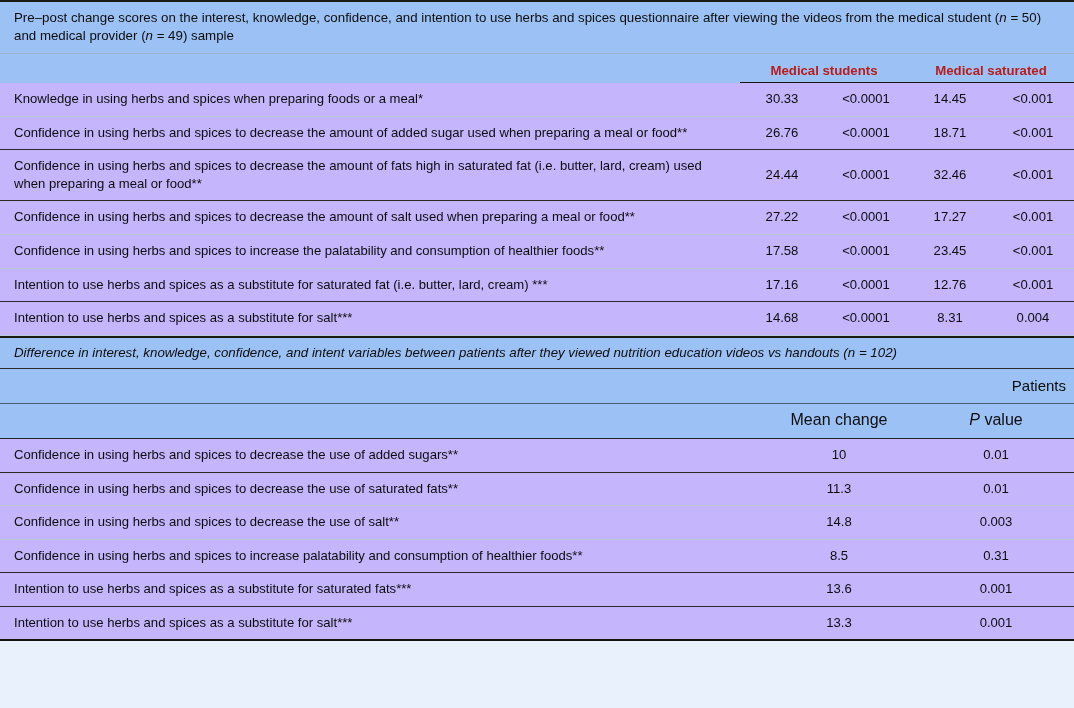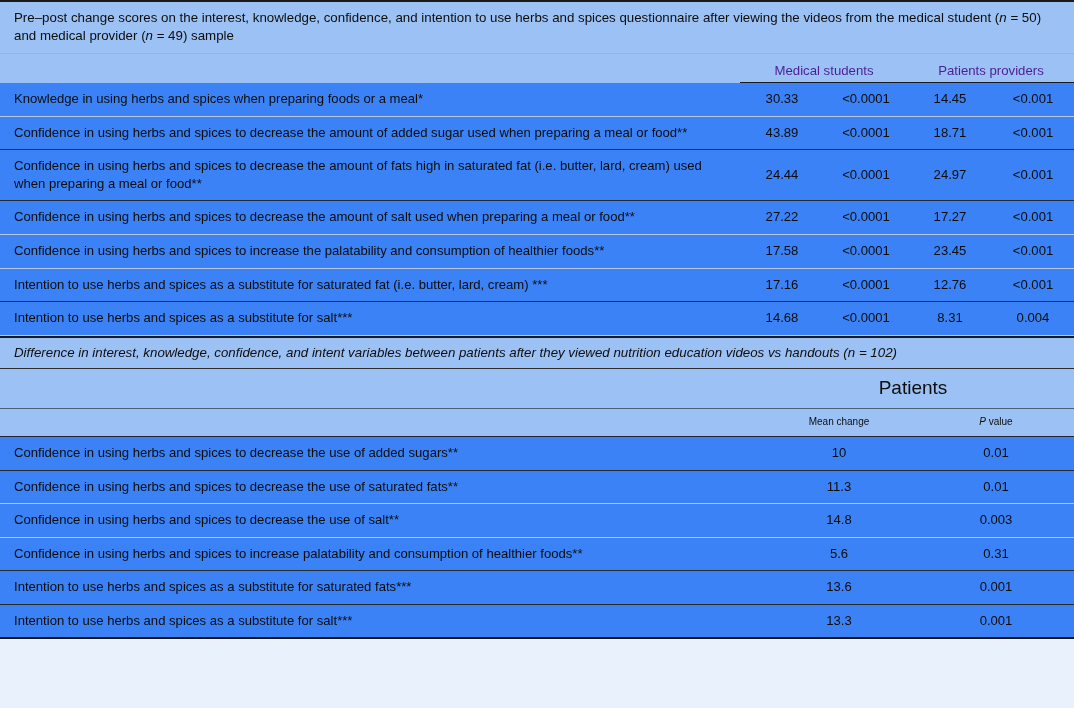--- a/index.html
+++ b/index.html
@@ -44,71 +44,71 @@
     border-bottom:1.5px solid #2b2b2b;
     font-style:italic;
     padding:6px 10px 7px 14px;
   }
   .caption-row td i, .cap-n{font-style:italic;}
 
   
   .hdr-band td, .hdr-band th{
     background:#9cc2f5;
     font-size:13.2px;
-    font-weight:400;
+    font-weight:700;
     text-align:center;
-    color:#4c1d95;
+    color:#b91c1c;
   }
   .hdr-top td{
     border-top:1px solid #9fb4cf;
     padding-top:9px;
     padding-bottom:4px;
   }
   .grp{
     border-bottom:1.6px solid #18181a;
     padding:2px 0 5px 0;
   }
   .hdr-sub td{
     padding:7px 0 9px 0;
     line-height:1.28;
     border-bottom:1.6px solid #4b5f79;
   }
   .hdr-sub .sub-mean{padding-right:2px;}
   .ital{font-style:italic;}
 
   
   tr.data td{
-    background:#3b82f6;
+    background:#c4b5fd;
     font-size:13.1px;
     line-height:1.34;
     border-bottom:1px solid #b9c7da;
     padding:7px 0 8px 0;
   }
   tr.data td.lbl{
     text-align:left;
     padding-left:14px;
     padding-right:12px;
   }
   tr.data td.num{text-align:center;}
   tr.data.thick td{border-bottom:1.7px solid #2a2a2a;}
   tr.data.last td{border-bottom:2.4px solid #141414;}
 
   
   .hdr2-top td{
     background:#9cc2f5;
     border-top:1px solid #6f87a6;
-    text-align:center;
-    font-size:19px;
+    text-align:right;
+    font-size:15px;
     padding:8px 8px 9px 0;
     border-bottom:1.2px solid #4b5f79;
   }
   .hdr2-sub td{
     background:#9cc2f5;
     text-align:center;
-    font-size:10px;
+    font-size:16px;
     padding:7px 0 9px 0;
     border-bottom:1.8px solid #24242a;
   }
 </style>
 </head>
 <body>
 
 <div class="sheet">
 
   <table class="tbl">
@@ -120,43 +120,43 @@
         <col class="c-p2">
     </colgroup>
     <tbody>
       <tr class="caption-row">
         <td colspan="5"><span>Pre–post change scores on the interest, knowledge, confidence, and intention to use herbs and spices questionnaire after viewing the videos from the medical student (<i>n</i> = 50) and medical provider (<i>n</i> = 49) sample</span></td>
       </tr>
 
       <tr class="hdr-band hdr-top">
         <td></td>
         <td colspan="2" class="grp">Medical students</td>
-        <td colspan="2" class="grp">Patients providers</td>
+        <td colspan="2" class="grp">Medical saturated</td>
       </tr>
 
 
       <tr class="data">
         <td class="lbl">Knowledge in using herbs and spices when preparing foods or a meal*</td>
         <td class="num">30.33</td>
         <td class="num">&lt;0.0001</td>
         <td class="num">14.45</td>
         <td class="num">&lt;0.001</td>
       </tr>
       <tr class="data thick">
         <td class="lbl">Confidence in using herbs and spices to decrease the amount of added sugar used when preparing a meal or food**</td>
-        <td class="num">43.89</td>
+        <td class="num">26.76</td>
         <td class="num">&lt;0.0001</td>
         <td class="num">18.71</td>
         <td class="num">&lt;0.001</td>
       </tr>
       <tr class="data thick">
         <td class="lbl">Confidence in using herbs and spices to decrease the amount of fats high in saturated fat (i.e. butter, lard, cream) used when preparing a meal or food**</td>
         <td class="num">24.44</td>
         <td class="num">&lt;0.0001</td>
-        <td class="num">24.97</td>
+        <td class="num">32.46</td>
         <td class="num">&lt;0.001</td>
       </tr>
       <tr class="data">
         <td class="lbl">Confidence in using herbs and spices to decrease the amount of salt used when preparing a meal or food**</td>
         <td class="num">27.22</td>
         <td class="num">&lt;0.0001</td>
         <td class="num">17.27</td>
         <td class="num">&lt;0.001</td>
       </tr>
       <tr class="data">
@@ -217,21 +217,21 @@
         <td class="num">11.3</td>
         <td class="num">0.01</td>
       </tr>
       <tr class="data">
         <td class="lbl">Confidence in using herbs and spices to decrease the use of salt**</td>
         <td class="num">14.8</td>
         <td class="num">0.003</td>
       </tr>
       <tr class="data thick">
         <td class="lbl">Confidence in using herbs and spices to increase palatability and consumption of healthier foods**</td>
-        <td class="num">5.6</td>
+        <td class="num">8.5</td>
         <td class="num">0.31</td>
       </tr>
       <tr class="data thick">
         <td class="lbl">Intention to use herbs and spices as a substitute for saturated fats***</td>
         <td class="num">13.6</td>
         <td class="num">0.001</td>
       </tr>
       <tr class="data last">
         <td class="lbl">Intention to use herbs and spices as a substitute for salt***</td>
         <td class="num">13.3</td>

